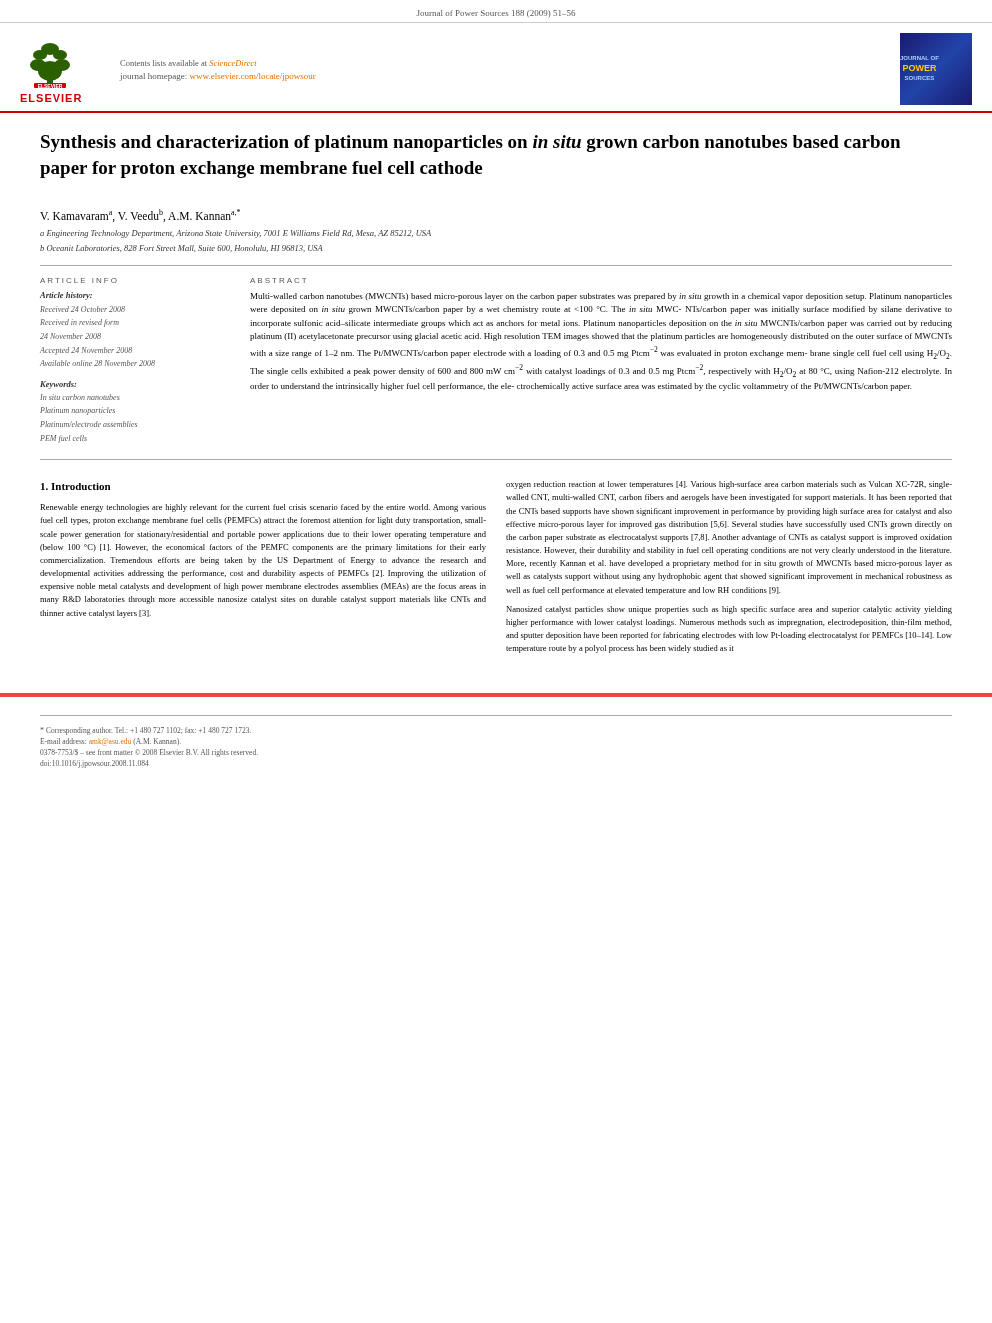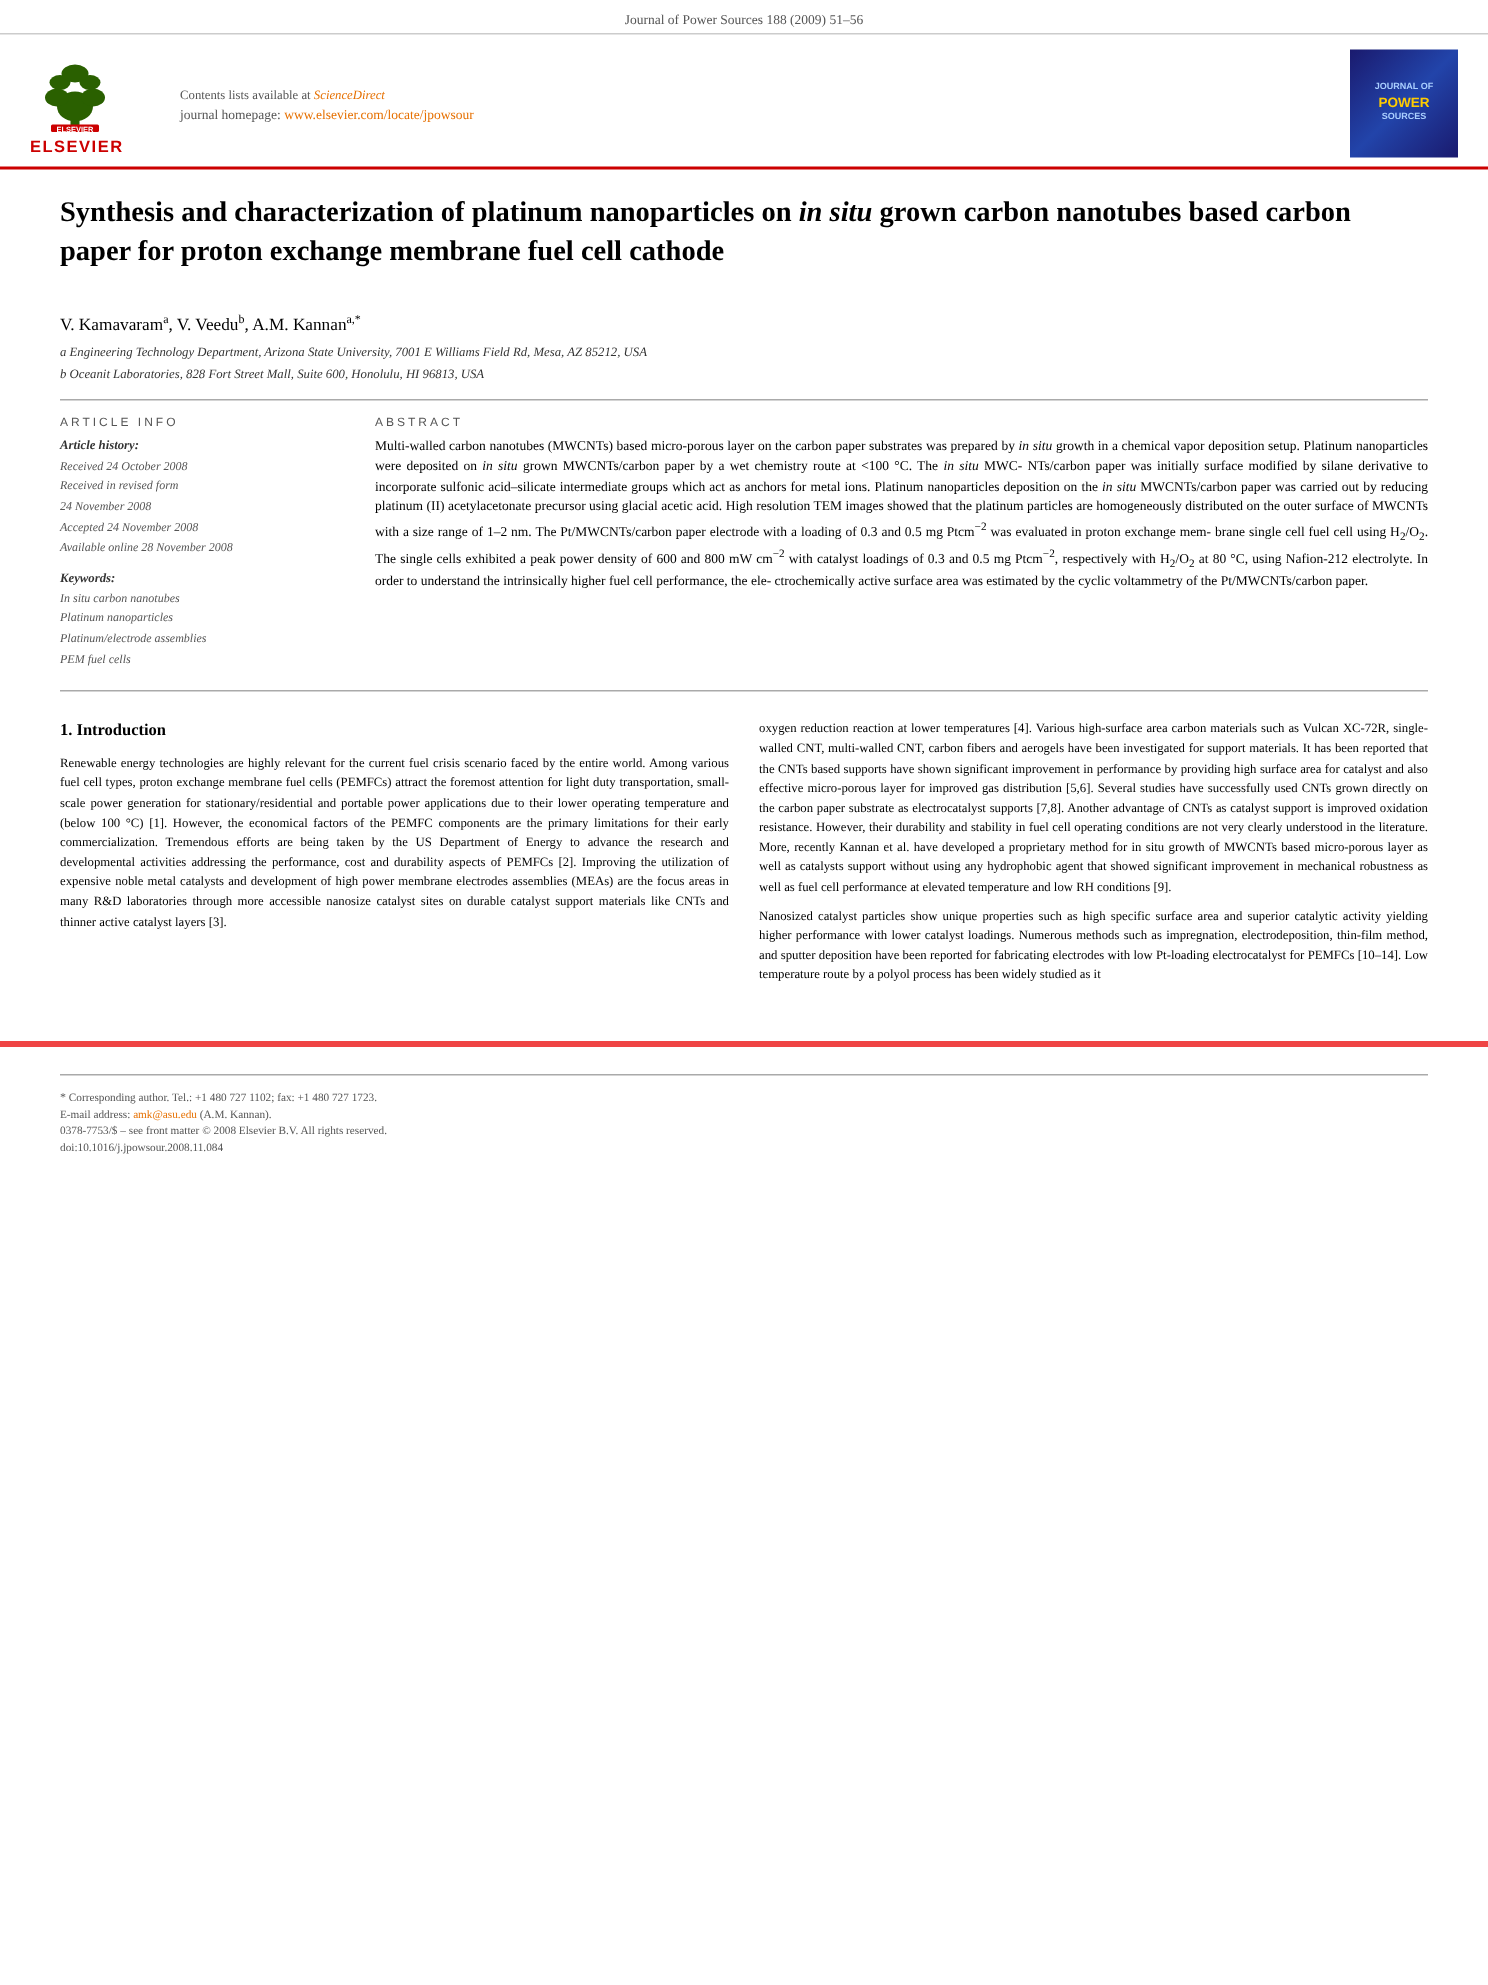--- a/index.html
+++ b/index.html
@@ -100,21 +100,21 @@
       display: flex;
       justify-content: flex-end;
     }
 
     .journal-logo-box {
       width: 72px;
       height: 72px;
       background: linear-gradient(135deg, #1a1a6e 0%, #2244aa 50%, #1a1a6e 100%);
       display: flex;
       align-items: center;
-      justify-content: center;
+      justify-content: flex-start;
       position: relative;
       overflow: hidden;
     }
 
     .journal-logo-inner {
       color: #fff;
       font-size: 7px;
       font-weight: bold;
       font-family: Arial, sans-serif;
       text-align: center;

